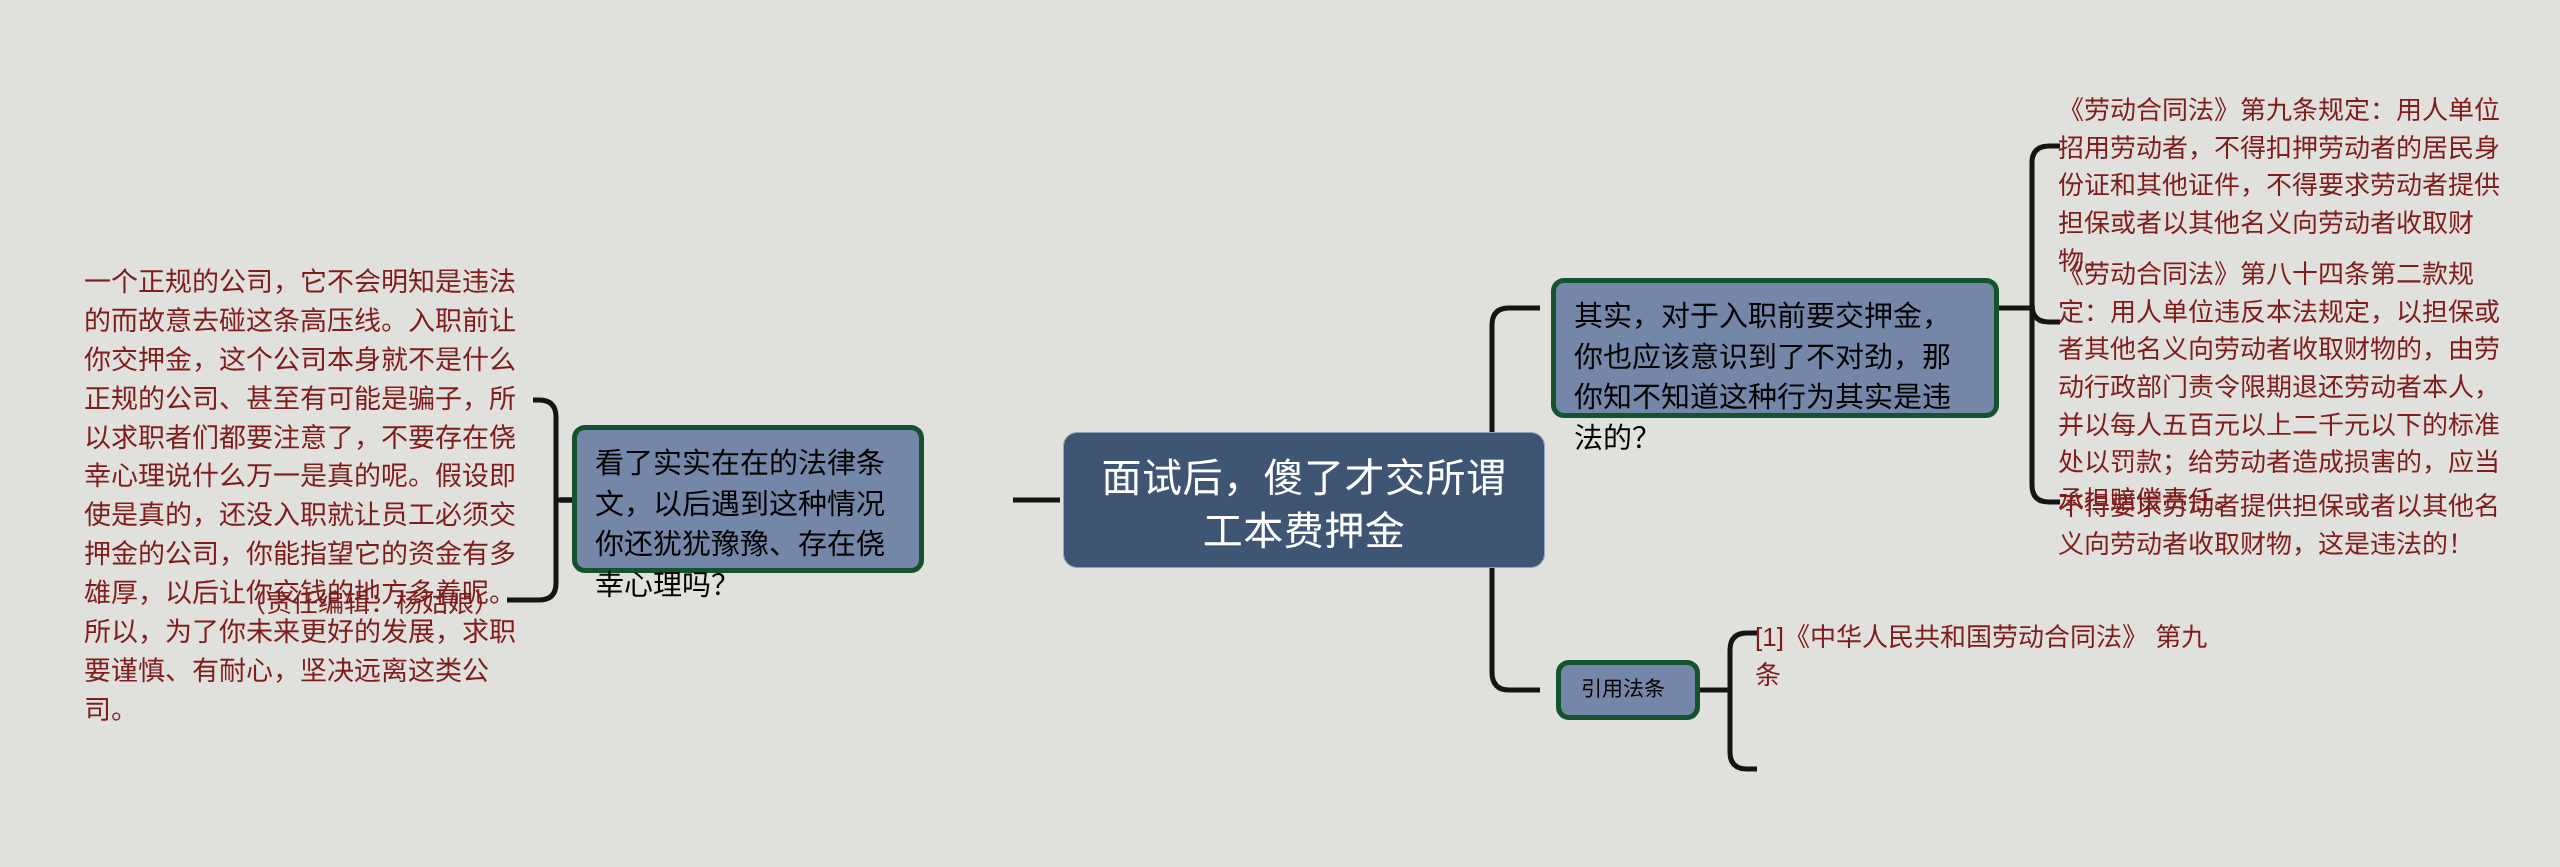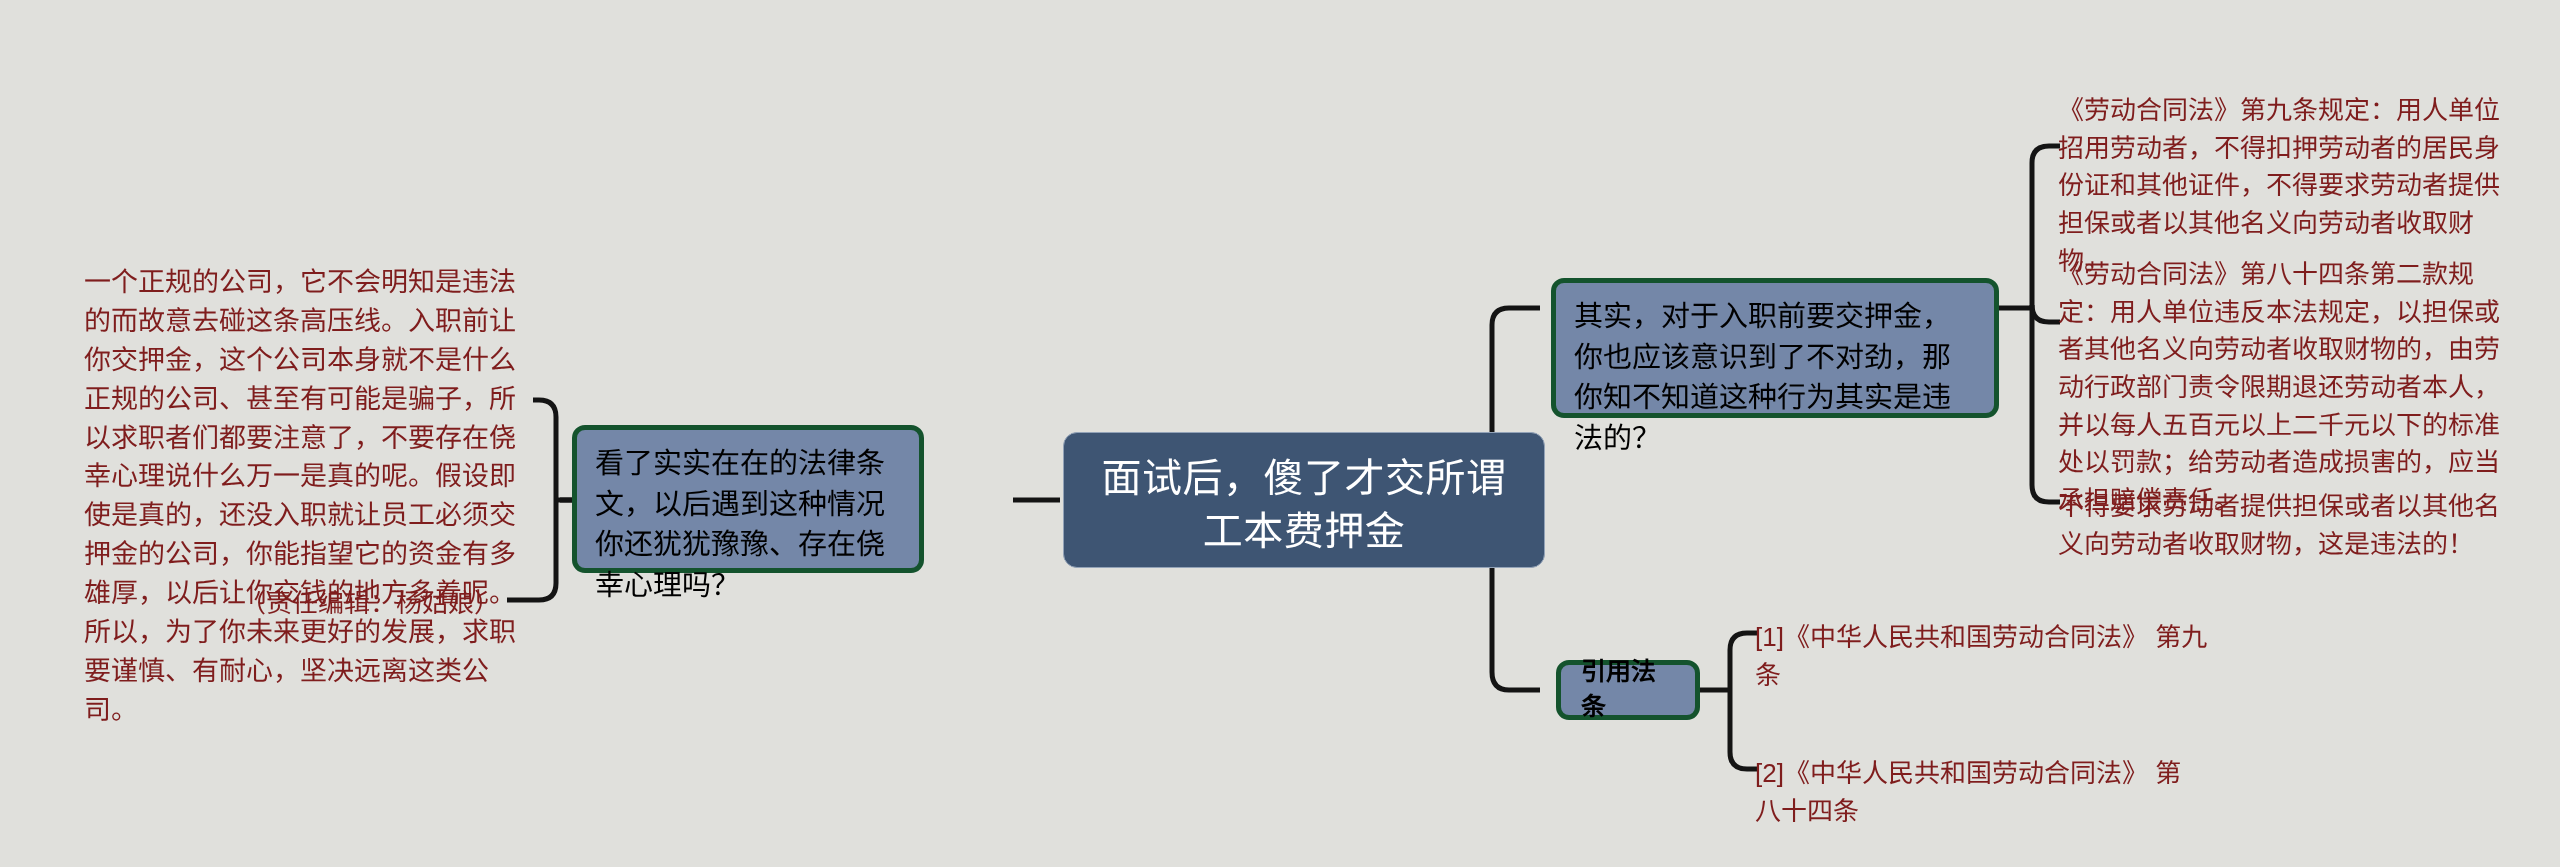--- a/index.html
+++ b/index.html
@@ -67,22 +67,21 @@
     font-size: 29px;
     line-height: 1.40;
     padding: 13px 16px 14px 18px;
     text-align: left;
   }
   .node.blue.pill {
     display: flex;
     align-items: center;
     justify-content: flex-start;
     padding: 8px 20px 10px 20px;
-    font-size: 25px;
-    font-weight: bold;
+    font-size: 21px;
   }
 
   
   .node.plain {
     color: #7f1d1d;
     font-size: 27px;
     line-height: 1.44;
     text-align: left;
     background: transparent;
   }
@@ -160,17 +159,14 @@
   </div>
 
   <div class="node blue pill" style="left:1556px; top:660px; width:144px; height:60px;">
     <span>引用法条</span>
   </div>
 
   <div class="node plain small" style="left:1755px; top:619px; width:470px; height:36px;">
     <span>[1]《中华人民共和国劳动合同法》 第九条</span>
   </div>
 
-  <div class="node plain small" style="left:1755px; top:755px; width:450px; height:74px;">
-    <span>[2]《中华人民共和国劳动合同法》 第八十四条</span>
-  </div>
 
 </div>
 
 </body></html>

